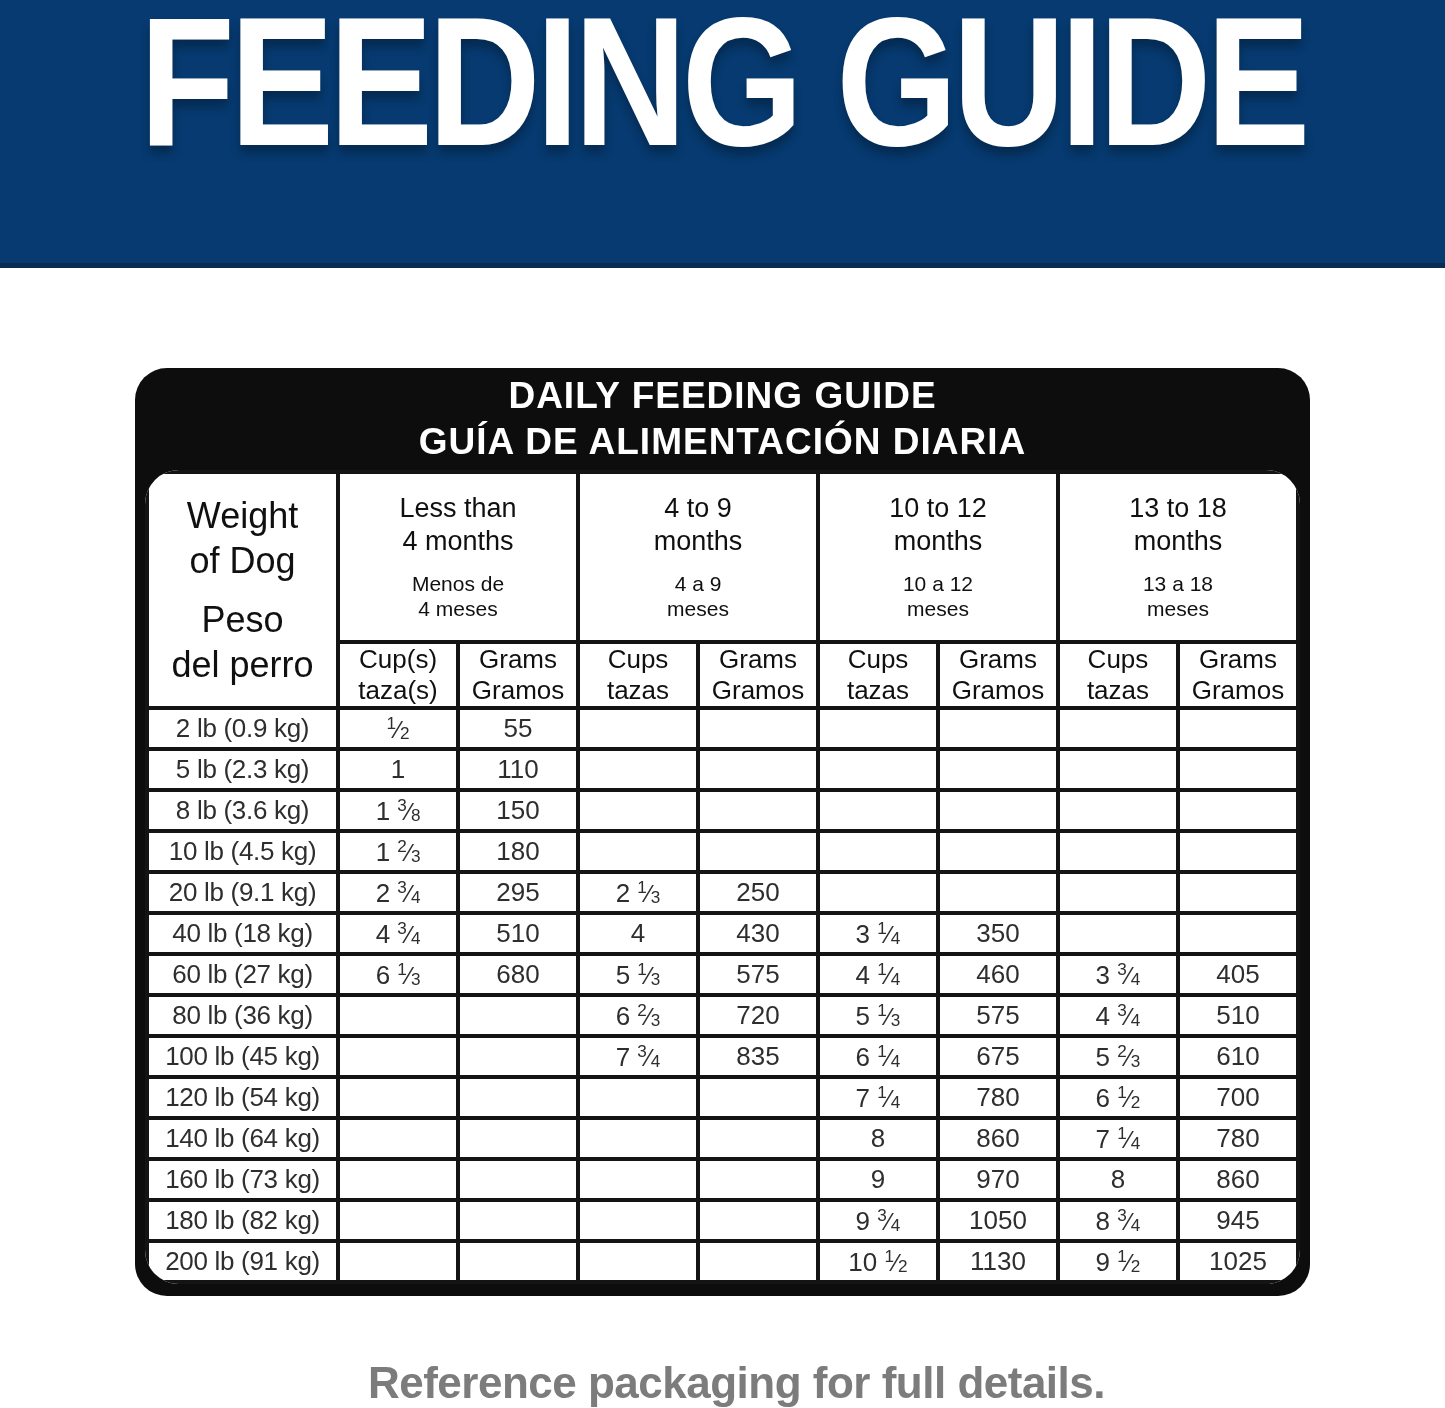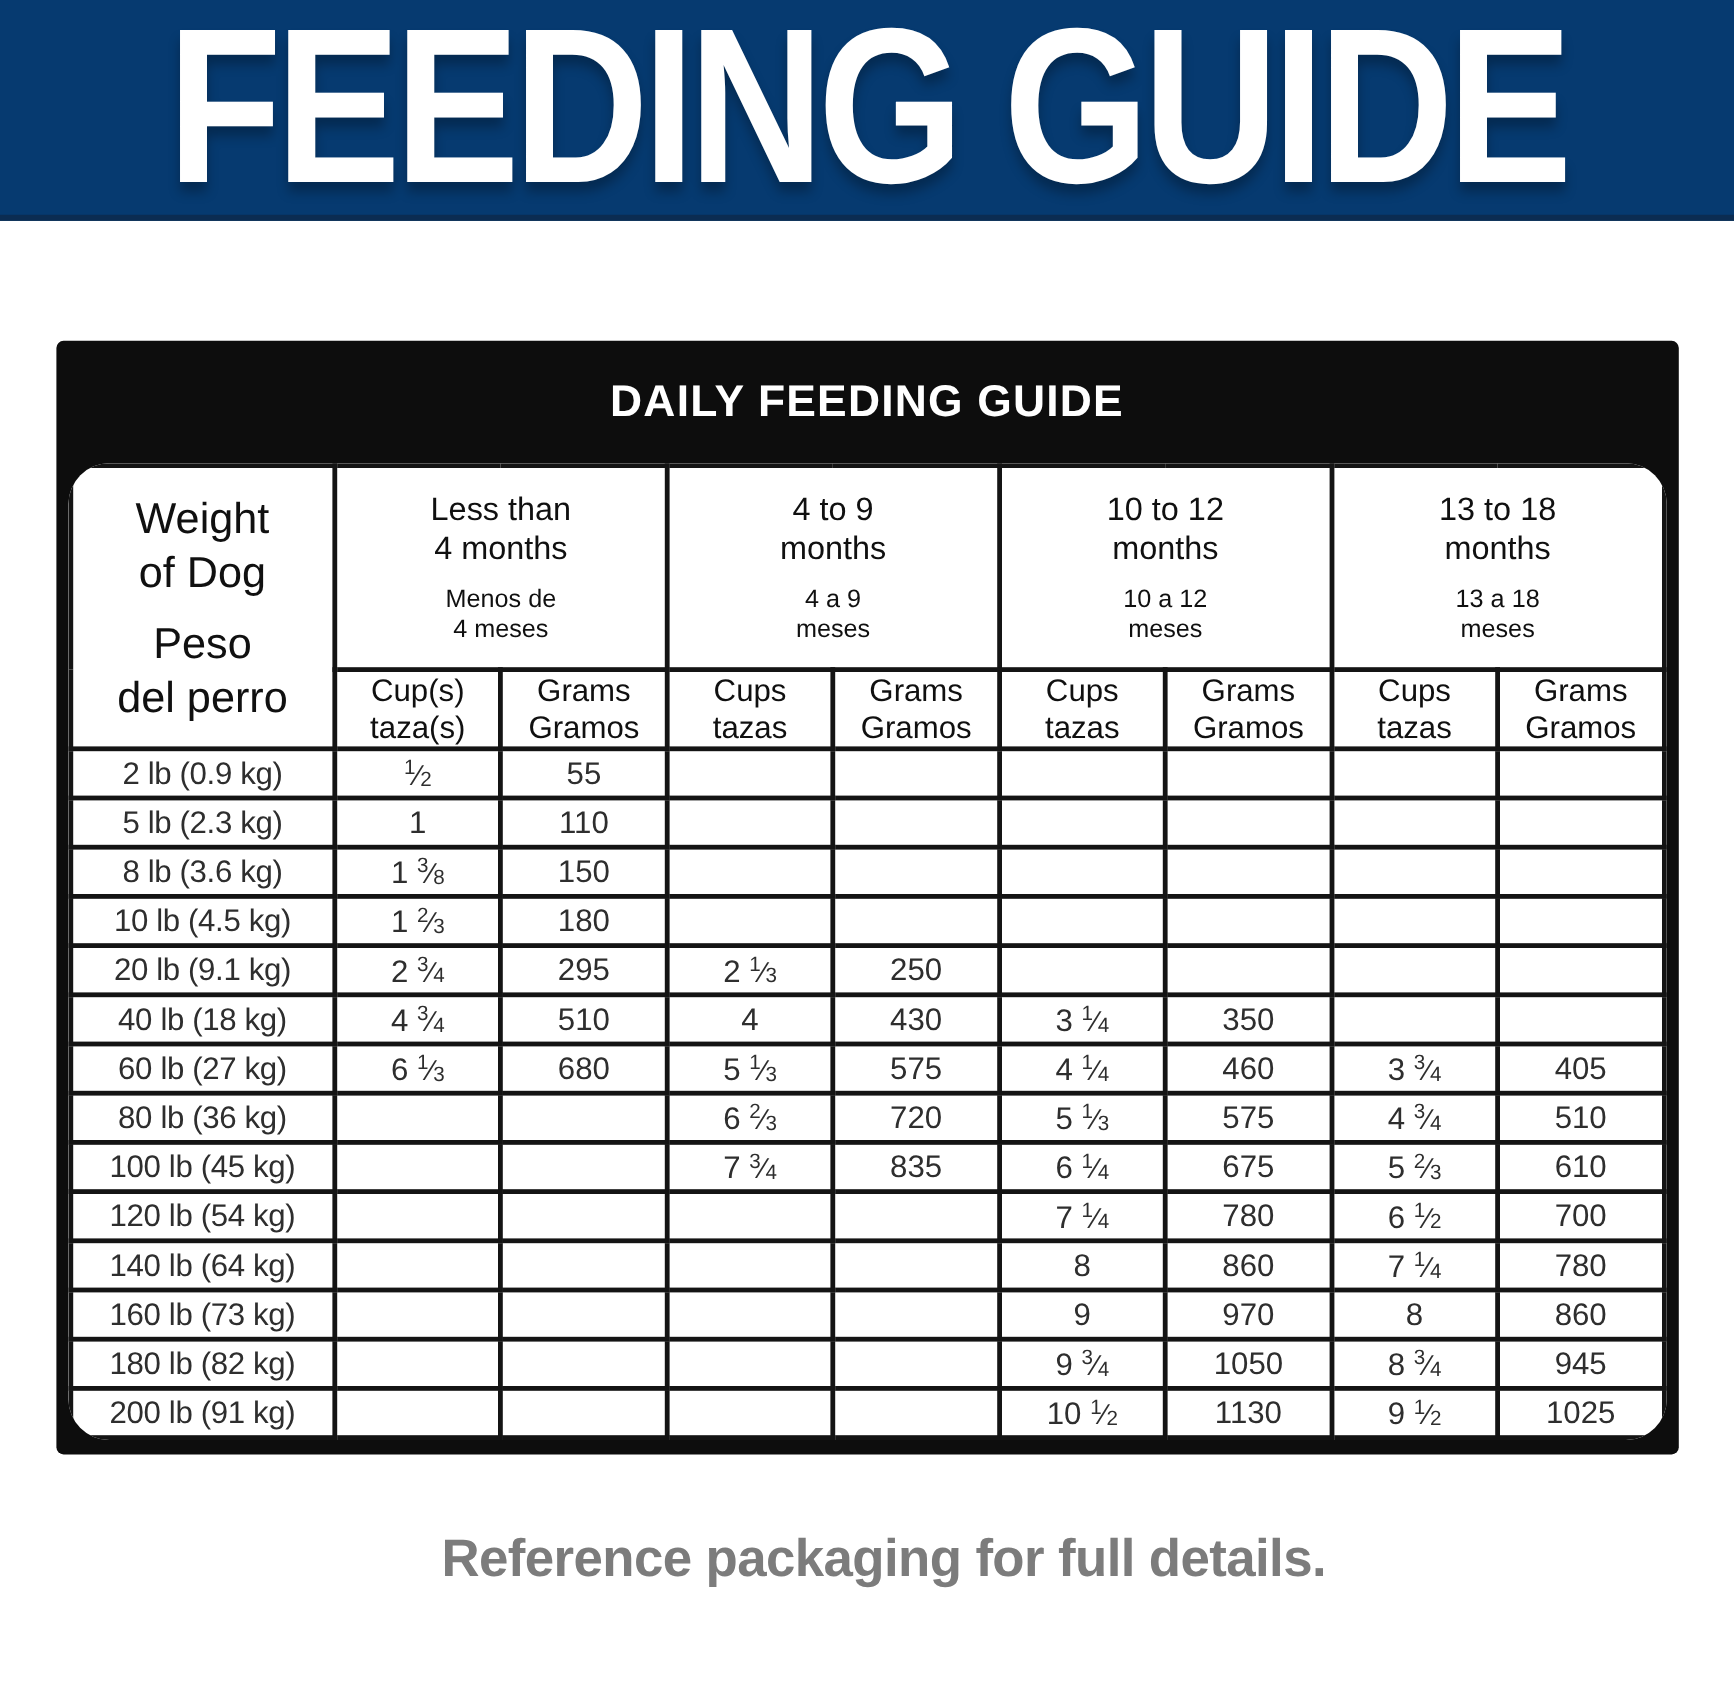--- a/index.html
+++ b/index.html
@@ -10,45 +10,45 @@
   }
   .page {
     width: 1445px;
     height: 1408px;
     overflow: hidden;
     background: #ffffff;
   }
 
   
   .banner {
-    height: 184px;
+    height: 268px;
     background: #063a70;
     border-bottom: 5px solid #0b2c52;
     box-sizing: border-box;
     display: flex;
     justify-content: center;
   }
   .banner h1 {
     margin: 0;
     color: #ffffff;
     font-size: 156px;
     font-weight: bold;
     letter-spacing: -5px;
     white-space: nowrap;
     transform: scaleY(1.18);
     transform-origin: center;
     text-shadow: 0 7px 9px rgba(0,0,0,0.28);
   }
 
   
   .card {
-    width: 1352px;
+    width: 1175px;
     margin: 100px auto 0 auto;
     background: #0d0d0d;
-    border-radius: 6px;
+    border-radius: 32px;
     overflow: hidden;
   }
   .card-header {
     height: 102px;
     display: flex;
     flex-direction: column;
     align-items: center;
     justify-content: center;
     gap: 3px;
   }
@@ -120,20 +120,21 @@
 
 <div class="page">
 
   <header class="banner" style="background: rgb(6, 58, 112);">
     <h1 style="color: rgb(255, 255, 255);">FEEDING GUIDE</h1>
   </header>
 
   <section class="card" style="background: rgb(13, 13, 13);">
     <div class="card-header">
       <div class="card-title">DAILY FEEDING GUIDE</div>
+      <div class="card-title">GUÍA DE ALIMENTACIÓN DIARIA</div>
     </div>
     <div class="table-wrap">
       <table class="feeding-table">
         <colgroup>
           <col class="c-weight">
           <col class="c-data">
             <col class="c-data">
           <col class="c-data">
             <col class="c-data">
           <col class="c-data">

